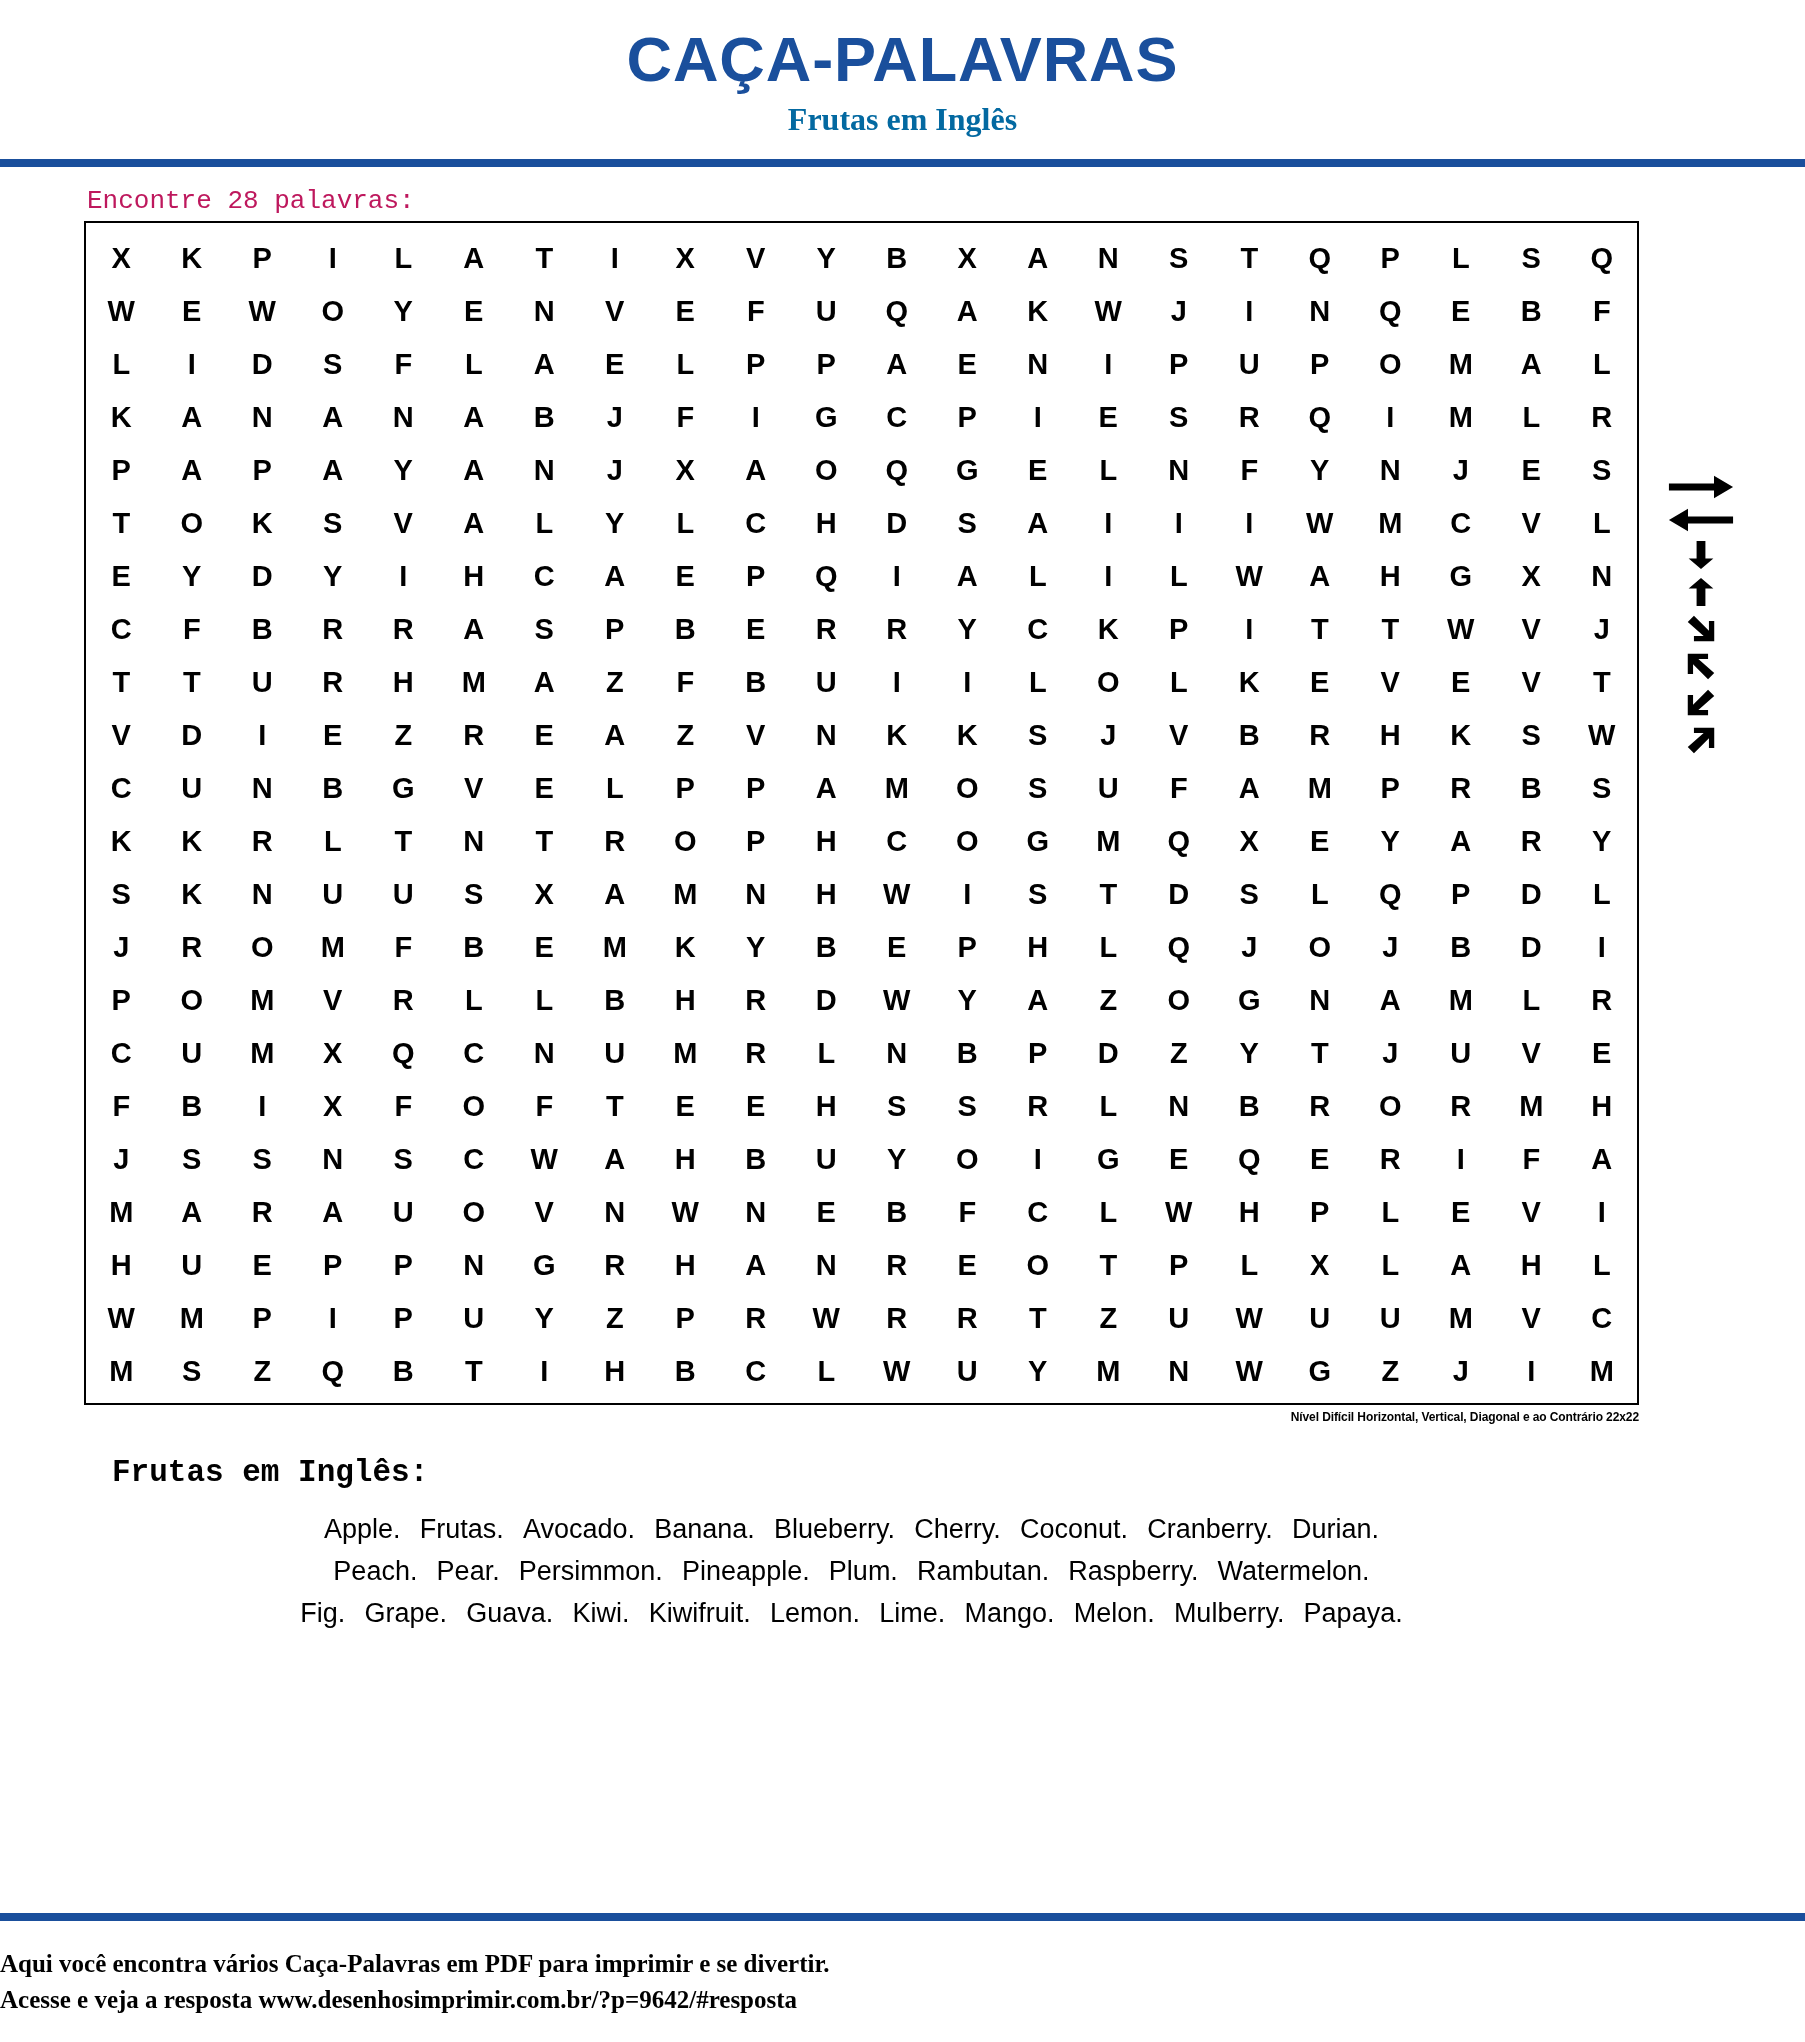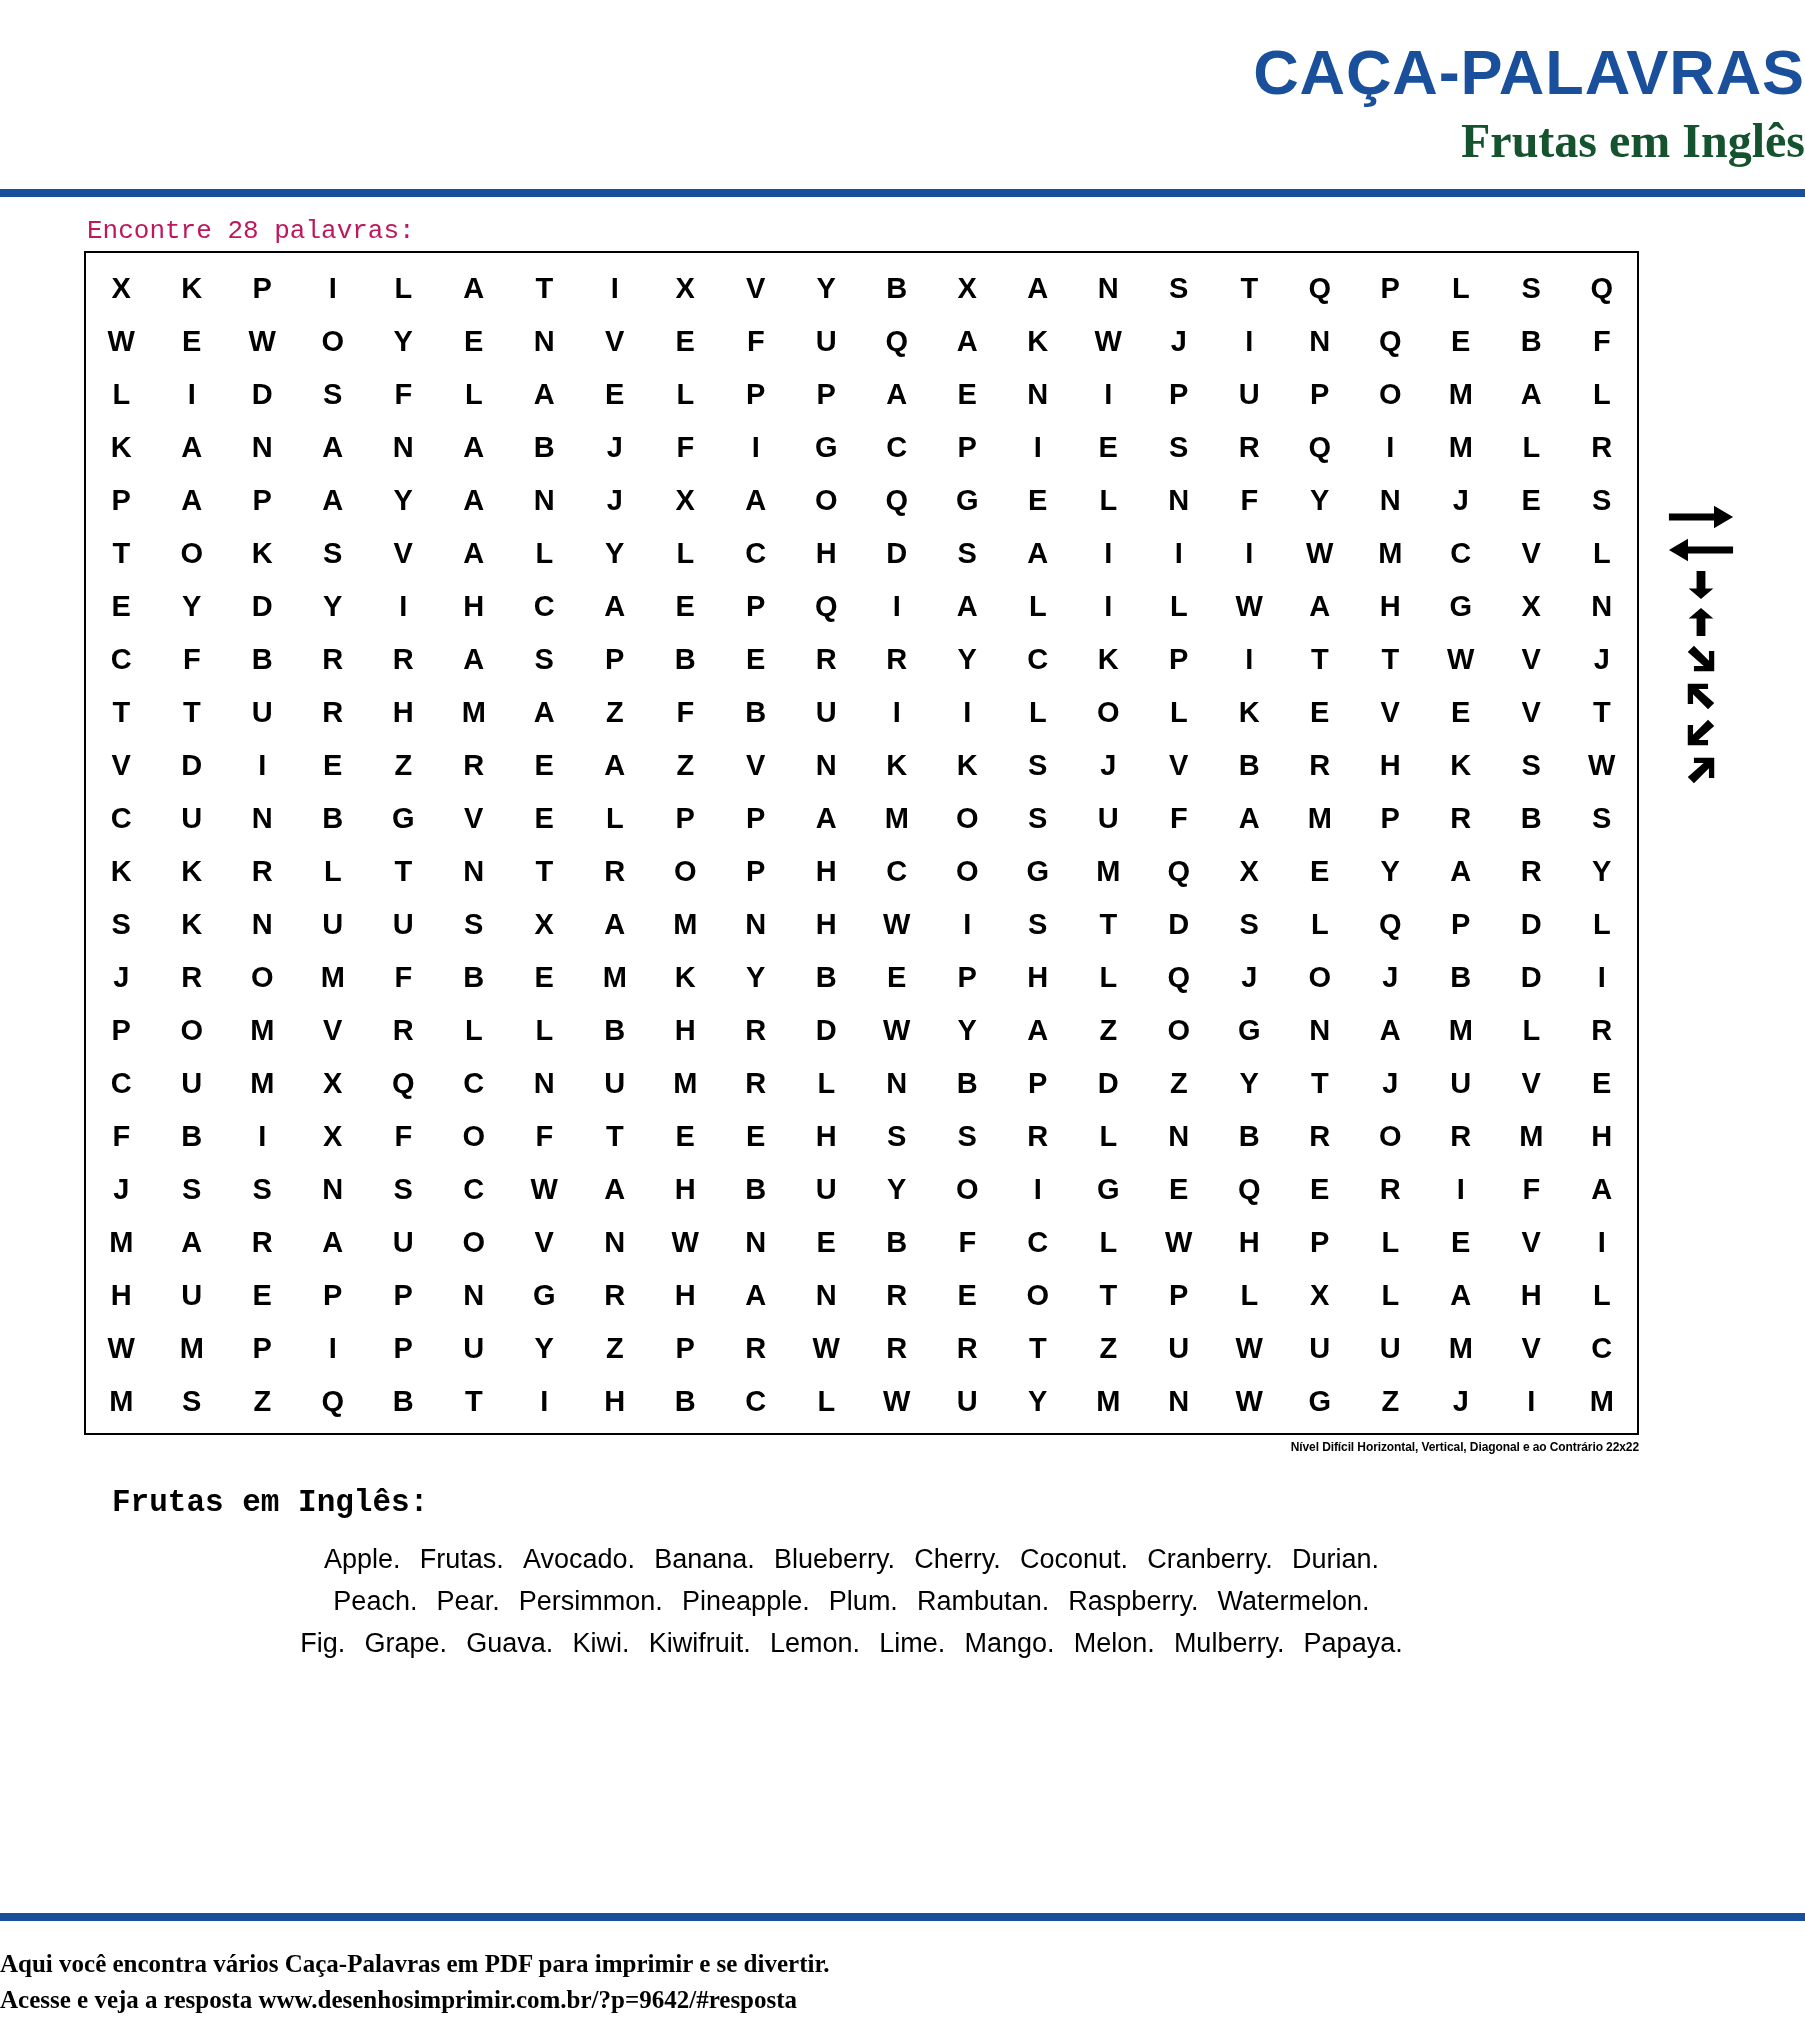--- a/index.html
+++ b/index.html
@@ -11,37 +11,37 @@
   body {
     width: 1805px;
     height: 2043px;
     font-family: "Liberation Sans", sans-serif;
     position: relative;
     overflow: hidden;
   }
 
   
   .header {
-    text-align: right;
-    padding-top: 39px;
+    text-align: center;
+    padding-top: 26px;
   }
   .title-main {
     font-family: "Liberation Sans", sans-serif;
     font-size: 63px;
     font-weight: bold;
     color: #1a4f9c;
     letter-spacing: 0.9px;
     line-height: 1.05;
     margin: 0;
   }
   .title-sub {
     font-family: "Liberation Serif", serif;
-    font-size: 48px;
+    font-size: 32px;
     font-weight: bold;
-    color: #14532d;
+    color: #0369a1;
     margin: 10.5px 0 0 0;
     line-height: 1.05;
   }
   .rule-top {
     margin-top: 23px;
     height: 7.9px;
     background: #1a4f9c;
     width: 100%;
   }
 

